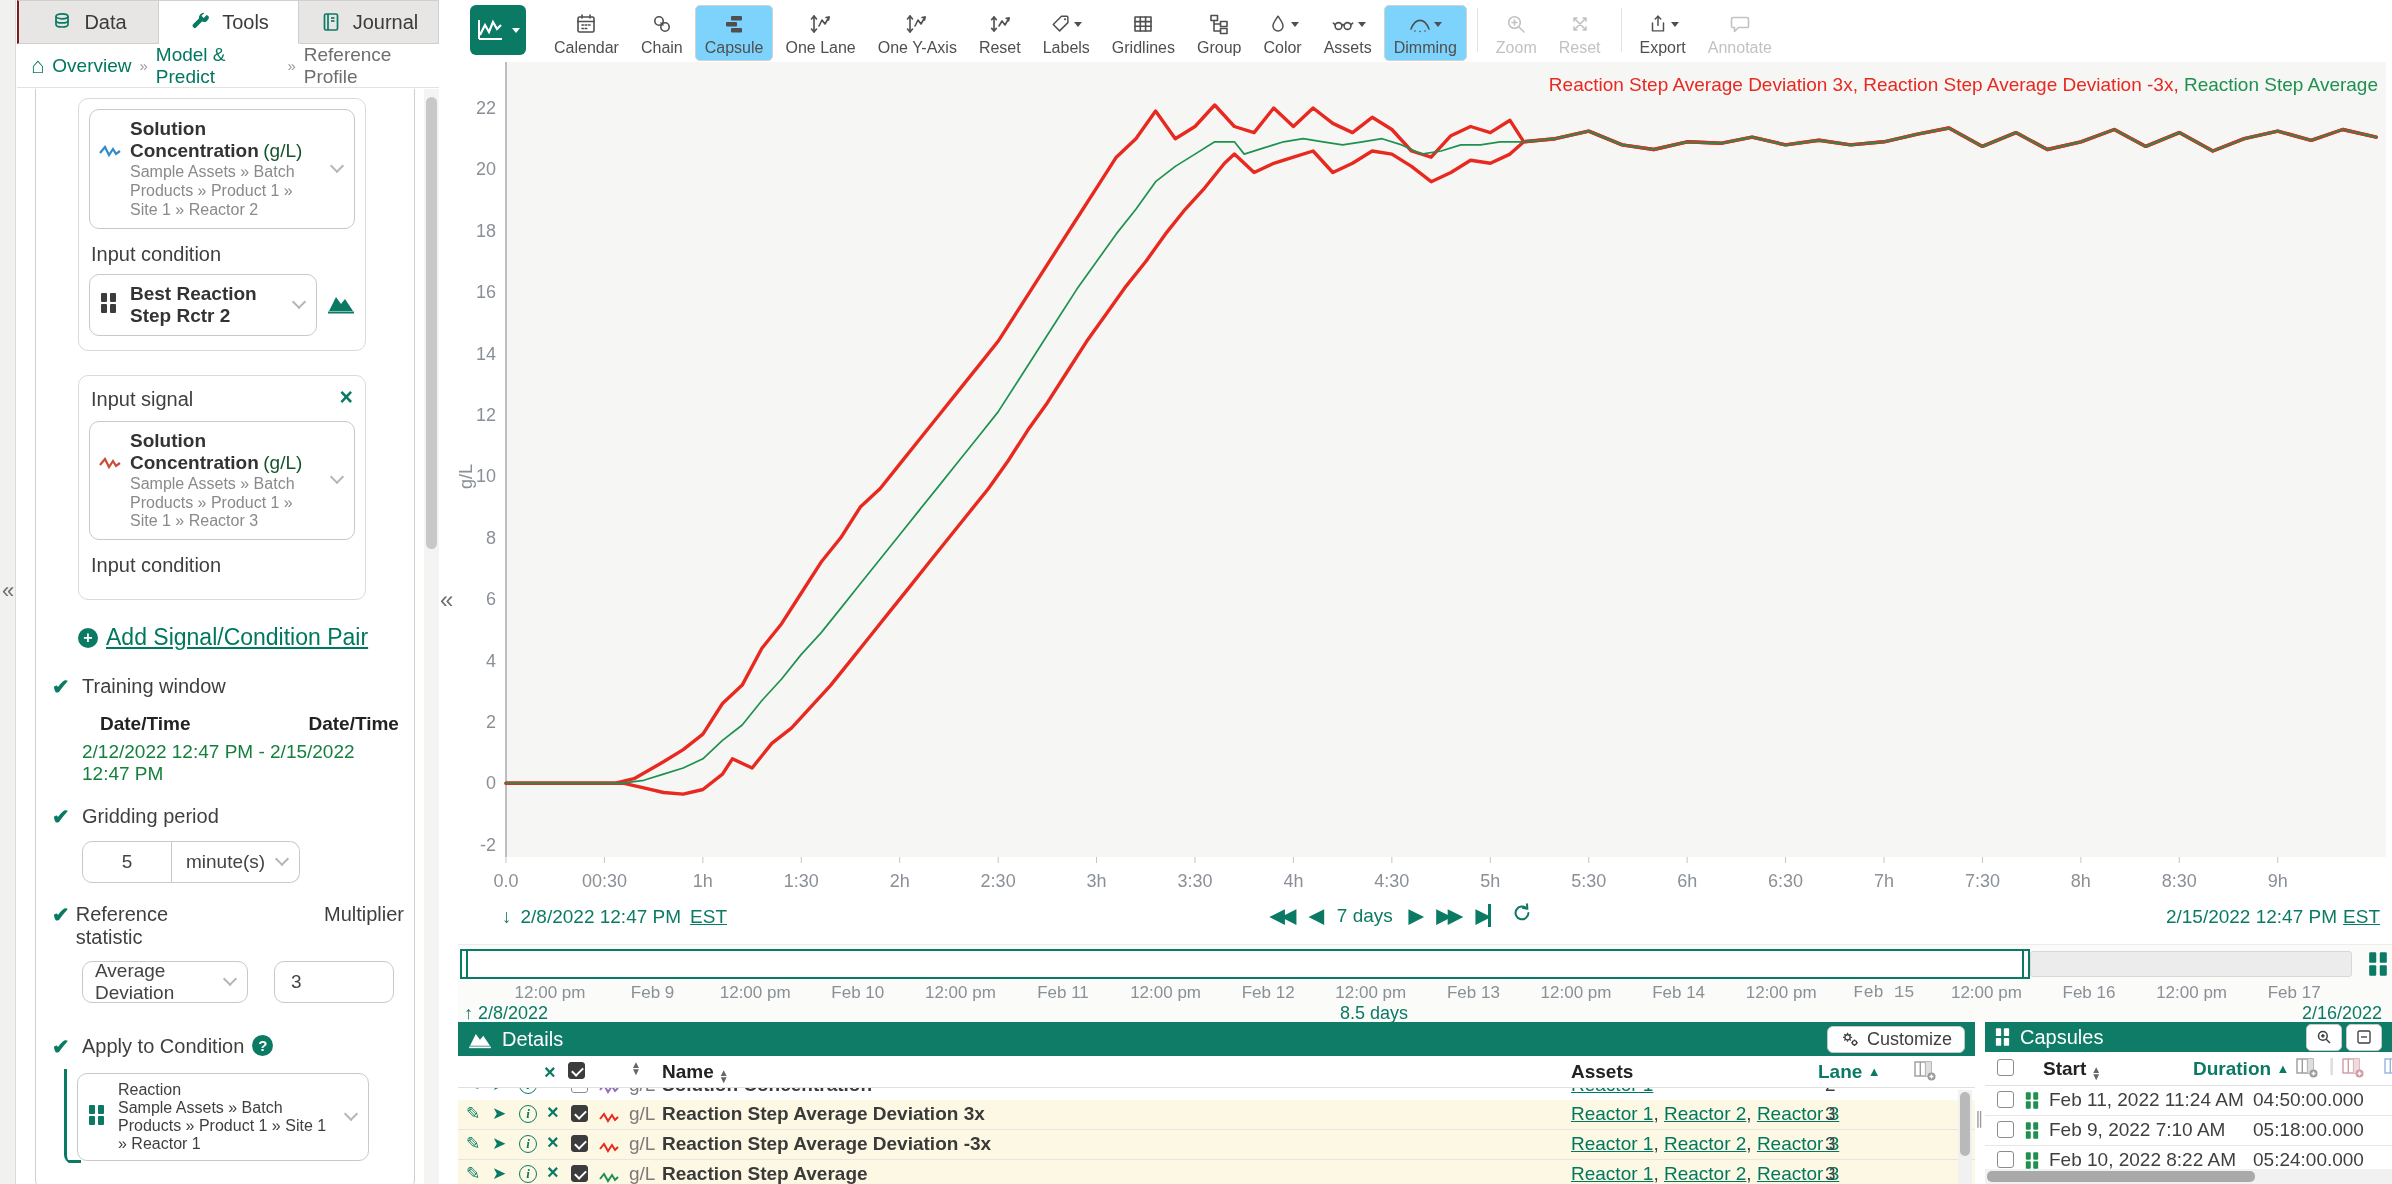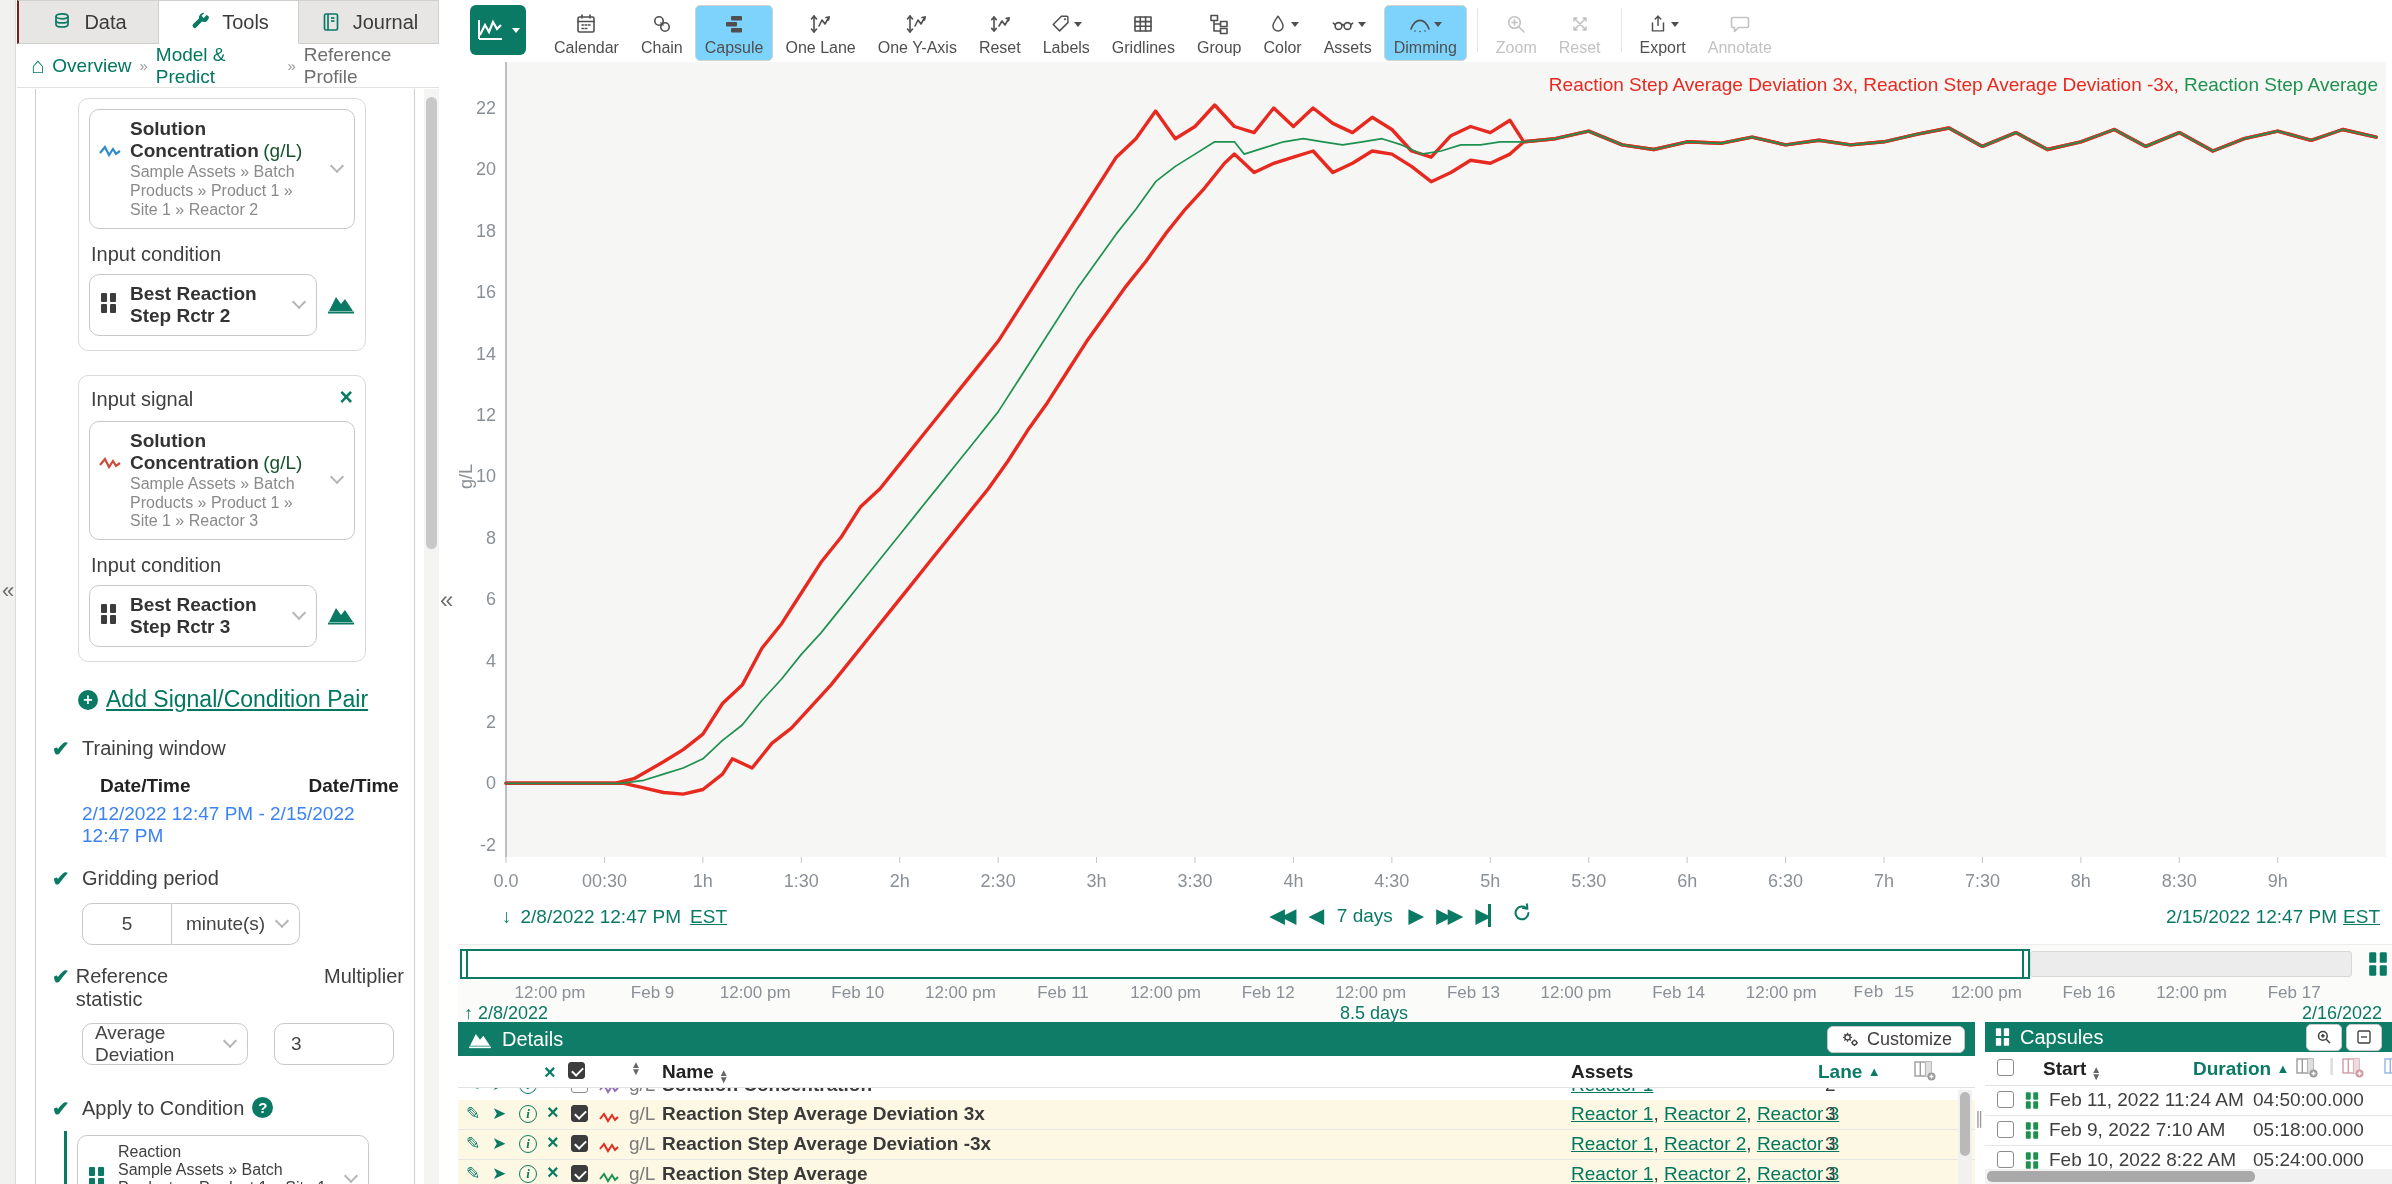--- a/index.html
+++ b/index.html
@@ -49,21 +49,21 @@
   .addrow { margin:2px 0 24px 30px; font-size:19px; display:flex; align-items:center; gap:8px; }
   .pluscirc { width:20px; height:20px; border-radius:50%; background:#0b7a64; color:#fff; font-size:16px; font-weight:700;
     display:inline-flex; align-items:center; justify-content:center; }
   .addrow a { font-size:23px; }
   .checkrow { display:flex; align-items:flex-start; margin:20px 0 0 4px; }
   .ckm { color:#0b7a64; font-size:21px; font-weight:700; width:30px; }
   .cklabel { font-size:20px; color:#3f3f3f; }
   .helpq { display:inline-flex; width:21px; height:21px; border-radius:50%; background:#0b7a64; color:#fff;
     font-size:15px; font-weight:700; align-items:center; justify-content:center; margin-left:8px; vertical-align:-3px; }
   .twhead { display:flex; gap:118px; margin:14px 0 6px 52px; font-weight:700; font-size:19px; color:#222; }
-  .twdates { margin-left:34px; font-size:19px; color:#3b82f6; }
+  .twdates { margin-left:34px; font-size:19px; color:#15803d; }
   .inprow { display:flex; margin:12px 0 6px 34px; }
   .numin { width:90px; height:42px; border:1px solid #c9c9c9; border-radius:10px 0 0 10px; text-align:center;
     font-size:19px; color:#444; font-family:inherit; background:#fff; }
   .unitsel { position:relative; width:128px; height:42px; border:1px solid #c9c9c9; border-left:none; border-radius:0 10px 10px 0;
     display:flex; align-items:center; padding-left:14px; font-size:19px; color:#444; cursor:pointer; }
   .refrow { display:flex; gap:26px; margin:12px 0 0 34px; }
   .refsel { position:relative; width:166px; height:42px; border:1px solid #c9c9c9; border-radius:10px;
     display:flex; align-items:center; padding-left:12px; font-size:19px; color:#444; cursor:pointer; }
   .multin { width:120px; height:42px; border:1px solid #c9c9c9; border-radius:10px; padding-left:16px;
     font-size:19px; color:#444; font-family:inherit; background:#fff; }
@@ -251,42 +251,20 @@
               <svg width="22" height="15" viewBox="0 0 22 15">
                   <polyline points="1,9 6,3 10,11 14,5 17,10 21,7" fill="none" stroke="currentColor" stroke-width="2.2"></polyline>
                 </svg>
             </span>
             <span class="sname">Solution Concentration</span>
             <span class="sunit">(g/L)</span>
             <div class="spath">Sample Assets » Batch Products » Product 1 » Site 1 » Reactor 3</div>
             <span class="chevd"></span>
           </div>
           <div class="condlabel">Input condition</div>
-          <div class="condrow">
-            <div class="condsel">
-              <span class="caps-ic">
-                <svg width="17" height="22" viewBox="0 0 17 22">
-                    <g fill="#3c3c3c">
-                      <rect x="1" y="1" width="6" height="9" rx="1"></rect>
-                      <rect x="10" y="1" width="6" height="9" rx="1"></rect>
-                      <rect x="1" y="12" width="6" height="9" rx="1"></rect>
-                      <rect x="10" y="12" width="6" height="9" rx="1"></rect>
-                    </g>
-                  </svg>
-              </span>
-              <span class="cname">Best Reaction Step Rctr 3</span>
-              <span class="chevd"></span>
-            </div>
-            <span class="areabtn">
-              <svg width="28" height="24" viewBox="0 0 28 24">
-                  <path d="M2,20 L9,6 L14,13 L18,8 L26,20 Z" fill="#0b7a64"></path>
-                  <line x1="1" y1="21.5" x2="27" y2="21.5" stroke="#0b7a64" stroke-width="2"></line>
-                </svg>
-            </span>
-          </div>
         </div>
 
         <div class="addrow">
           <span class="pluscirc">+</span>
           <a>Add Signal/Condition Pair</a>
         </div>
 
         <div class="checkrow">
           <span class="ckm">✔</span>
           <span class="cklabel">Training window</span>

